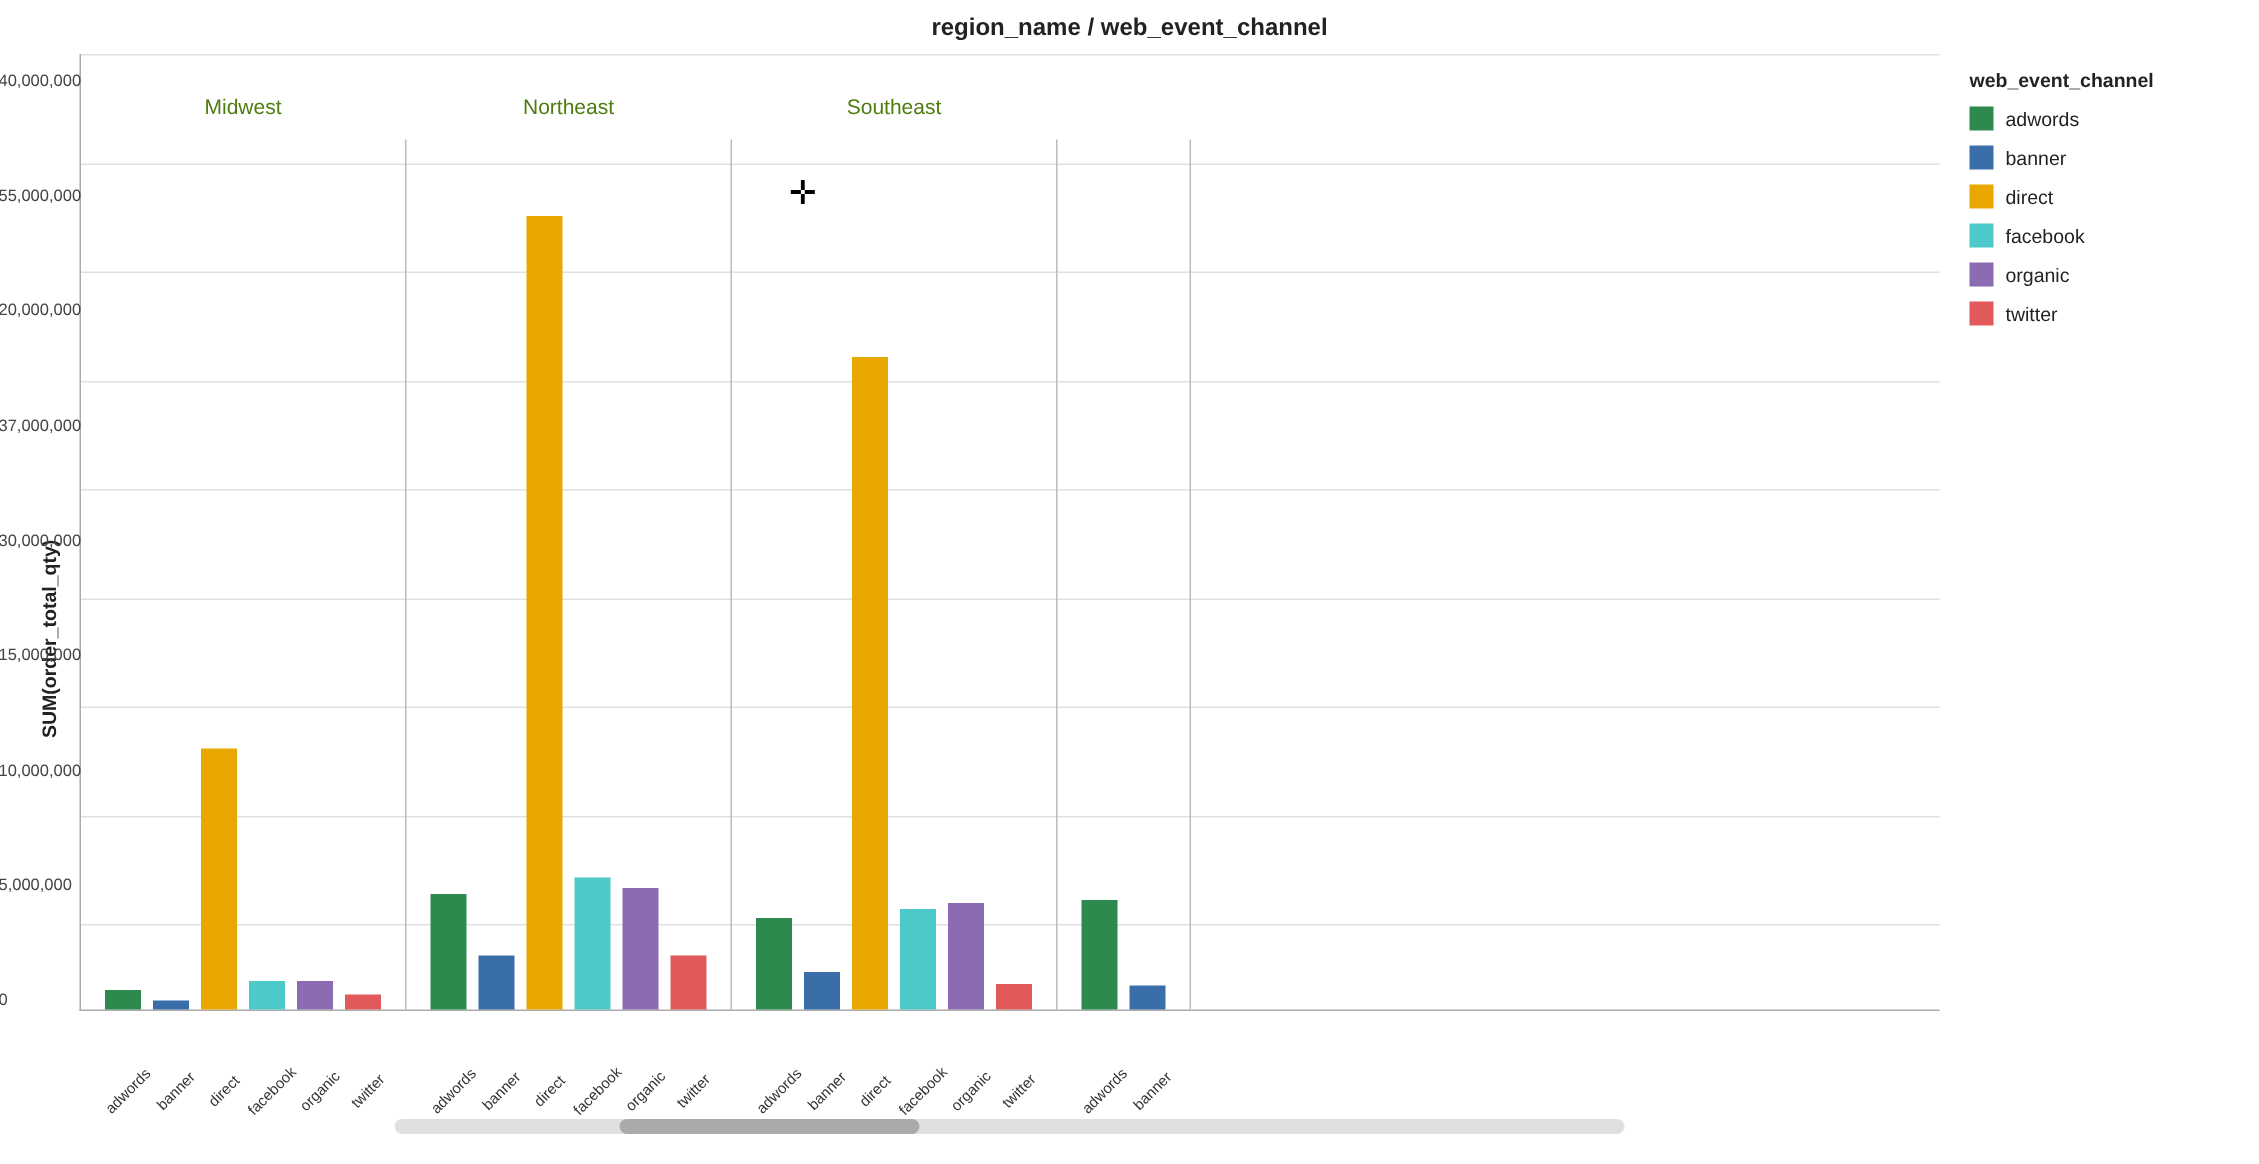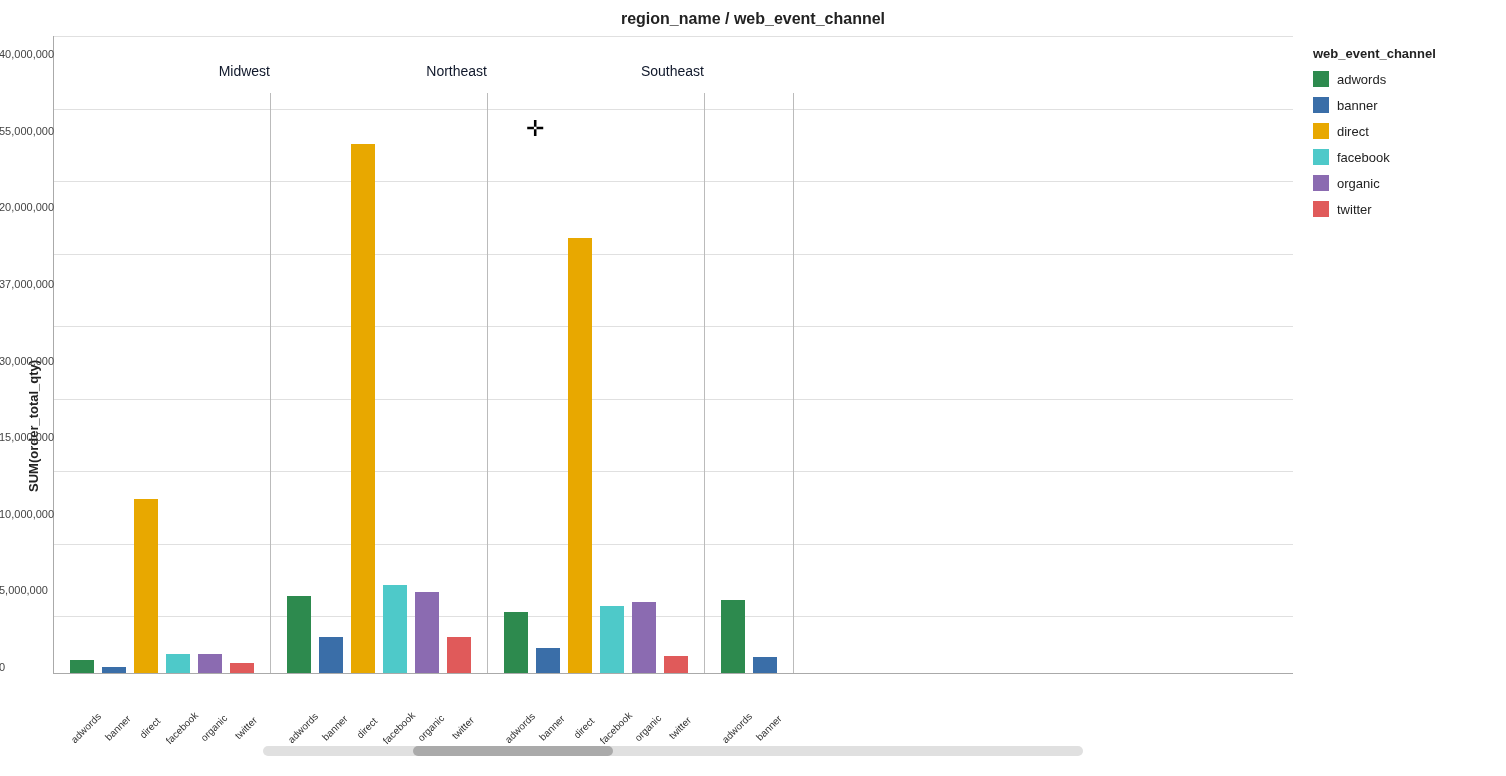--- a/index.html
+++ b/index.html
@@ -85,23 +85,23 @@
       flex-direction: row;
       align-items: flex-end;
       position: relative;
       border-right: 1px solid #bbb;
       padding: 0 8px;
     }
     .region-label {
       position: absolute;
       top: -30px;
       left: 0; right: 0;
-      text-align: right;
+      text-align: center;
       font-size: 14px;
-      color: #0f172a;
+      color: #4d7c0f;
     }
     .bar-group {
       display: flex;
       flex-direction: column;
       align-items: center;
       margin: 0 3px;
       position: relative;
     }
     .bar {
       width: 22px;

